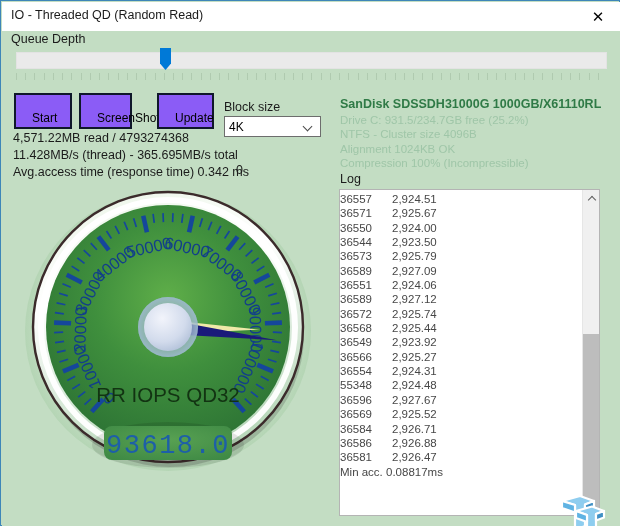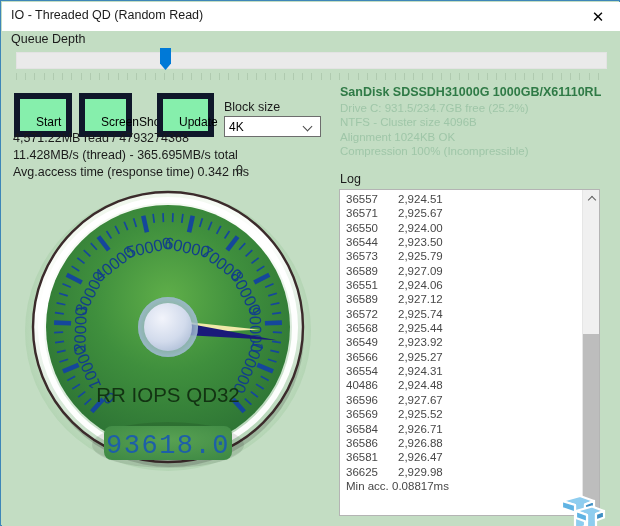--- a/index.html
+++ b/index.html
@@ -99,22 +99,22 @@
       repeating-linear-gradient(to right,
         #a9c4a9 0px, #a9c4a9 1px,
         transparent 1px, transparent 9.234px);
     opacity: .75;
   }
 
   
   .btn {
     position: absolute;
     height: 23px;
-    background: #86efac;
-    border: 6px solid #0f172a;
+    background: #8b5cf6;
+    border: 2px solid #0f172a;
     box-sizing: border-box;
     font-family: "Liberation Sans", sans-serif;
     font-size: 12px;
     color: #000;
     cursor: pointer;
     padding: 16px;
   }
   #btn-start      { left: 12px;  top: 62px;  width: 58px; }
   #btn-screenshot { left: 77px;  top: 62px;  width: 53px; }
   #btn-update     { left: 155px; top: 62px;  width: 57px; }
@@ -168,21 +168,21 @@
   .zero-val {
     position: absolute;
     left: 234px; top: 132px;
     font-size: 12.5px;
     color: #1b1b1b;
   }
 
   
   .drive-info {
     position: absolute;
-    left: 338px; top: 54px;
+    left: 338px; top: 66px;
     width: 275px;
     line-height: 14.5px;
   }
   .drive-title {
     font-size: 12.5px;
     font-weight: bold;
     color: #2f7a46;
     white-space: nowrap;
     margin-bottom: 1px;
   }
@@ -205,21 +205,20 @@
     width: 261px; height: 327px;
     background: #ffffff;
     border: 1px solid #b4b4b4;
     box-sizing: border-box;
     overflow: hidden;
   }
   .log-list {
     position: absolute;
     left: 0; top: 2px;
     width: 242px;
-    padding-left: 6px;
     box-sizing: border-box;
   }
   .log-row {
     font-size: 11.5px;
     color: #474747;
     height: 14.35px;
     line-height: 14.35px;
     white-space: pre;
     font-family: "Liberation Sans", sans-serif;
   }
@@ -332,27 +331,26 @@
           <div class="log-row"><span class="c1">36544</span><span class="c2">2,923.50</span></div>
           <div class="log-row"><span class="c1">36573</span><span class="c2">2,925.79</span></div>
           <div class="log-row"><span class="c1">36589</span><span class="c2">2,927.09</span></div>
           <div class="log-row"><span class="c1">36551</span><span class="c2">2,924.06</span></div>
           <div class="log-row"><span class="c1">36589</span><span class="c2">2,927.12</span></div>
           <div class="log-row"><span class="c1">36572</span><span class="c2">2,925.74</span></div>
           <div class="log-row"><span class="c1">36568</span><span class="c2">2,925.44</span></div>
           <div class="log-row"><span class="c1">36549</span><span class="c2">2,923.92</span></div>
           <div class="log-row"><span class="c1">36566</span><span class="c2">2,925.27</span></div>
           <div class="log-row"><span class="c1">36554</span><span class="c2">2,924.31</span></div>
-          <div class="log-row"><span class="c1">40486</span><span class="c2">2,924.48</span></div>
+          <div class="log-row"><span class="c1">55348</span><span class="c2">2,924.48</span></div>
           <div class="log-row"><span class="c1">36596</span><span class="c2">2,927.67</span></div>
           <div class="log-row"><span class="c1">36569</span><span class="c2">2,925.52</span></div>
           <div class="log-row"><span class="c1">36584</span><span class="c2">2,926.71</span></div>
           <div class="log-row"><span class="c1">36586</span><span class="c2">2,926.88</span></div>
           <div class="log-row"><span class="c1">36581</span><span class="c2">2,926.47</span></div>
-          <div class="log-row"><span class="c1">36625</span><span class="c2">2,929.98</span></div>
           <div class="log-row summary">Min acc. 0.08817ms</div>
         </div>
       <div class="scrollbar">
         <div class="sb-up">
           <span class="sb-arrow-glyph"></span>
         </div>
         <div class="sb-thumb"></div>
       </div>
     </div>
 

